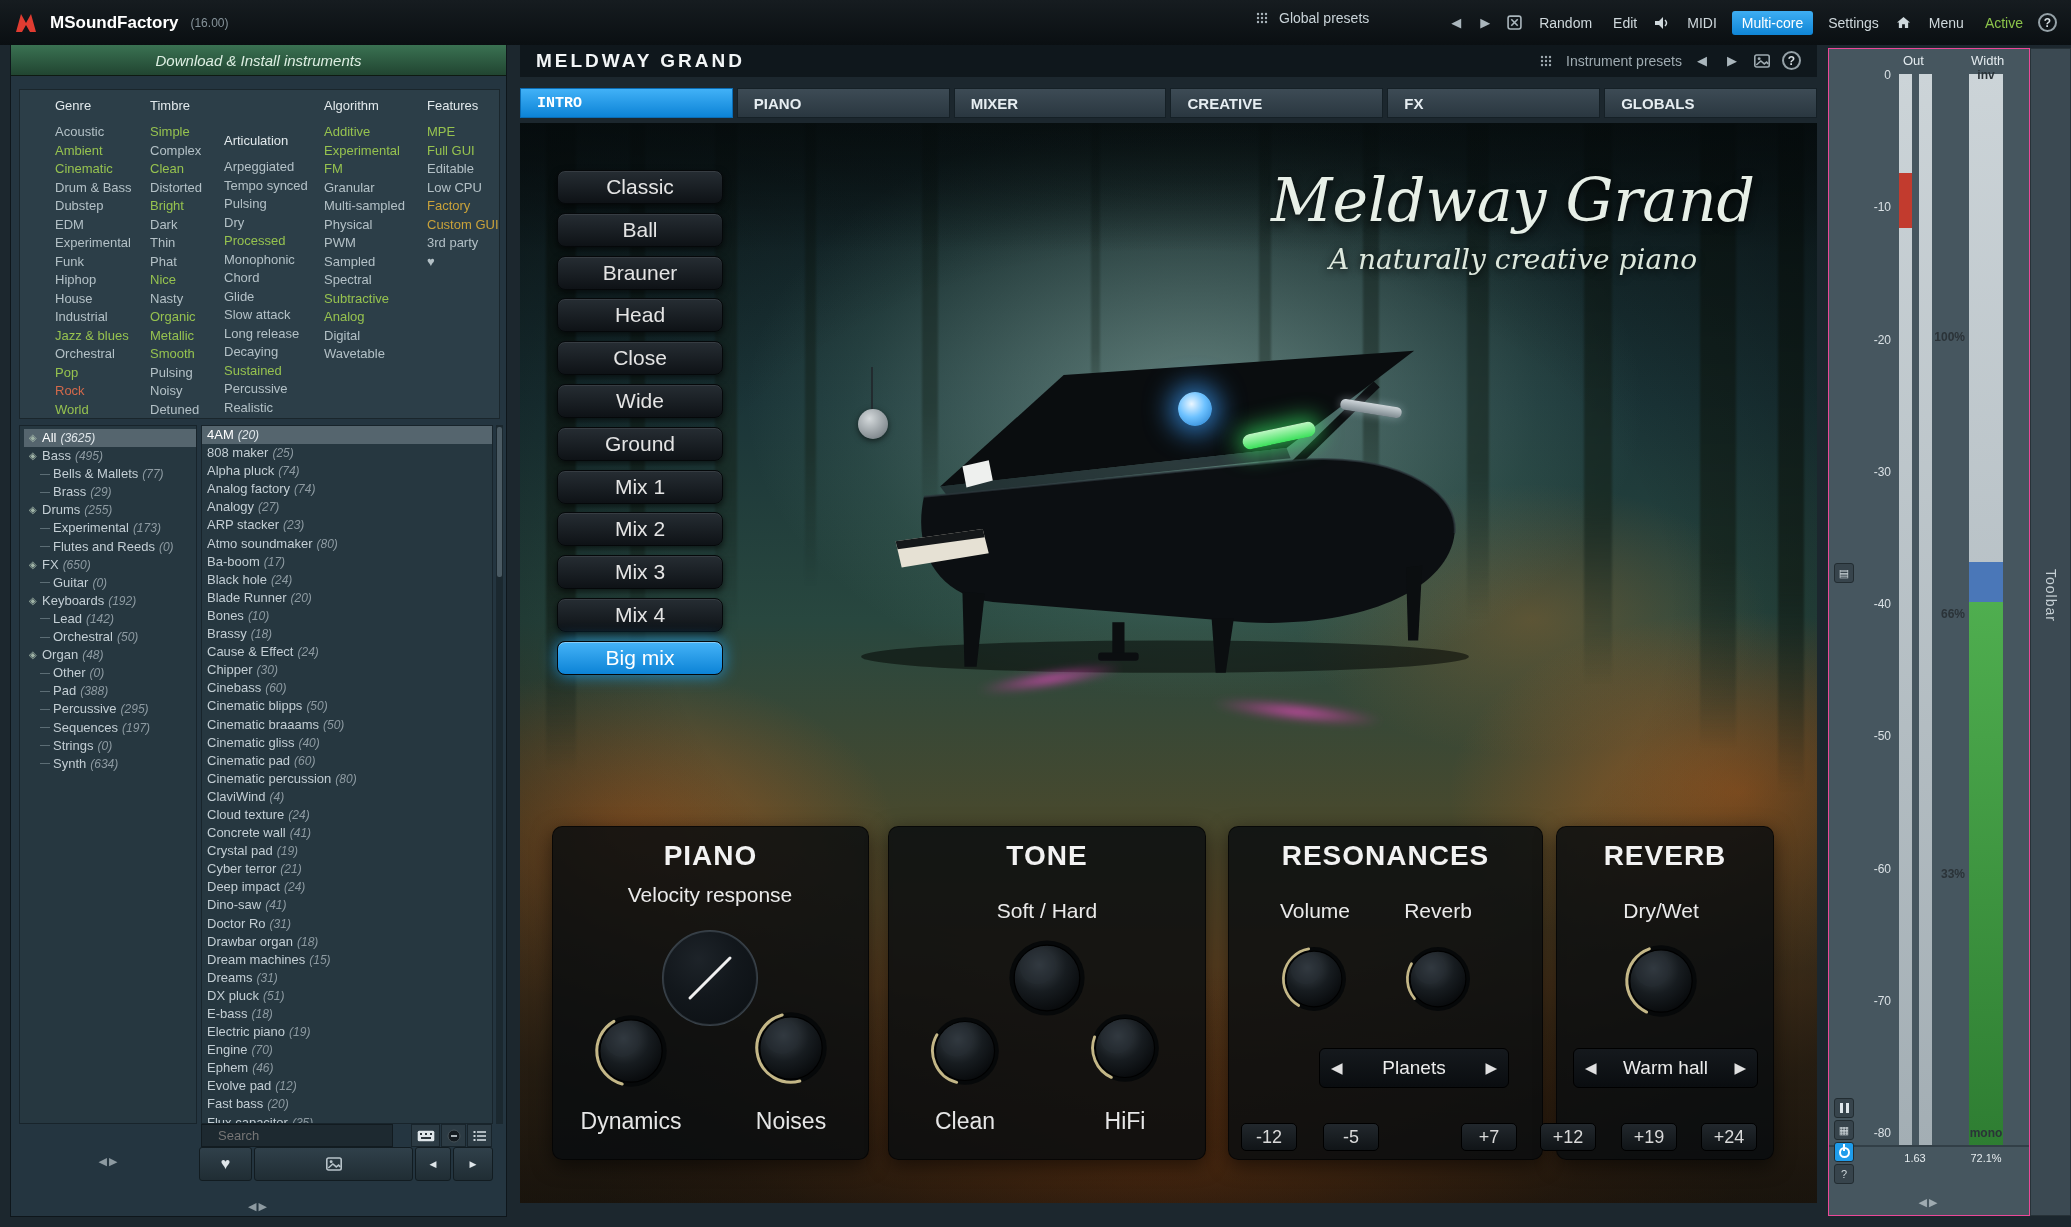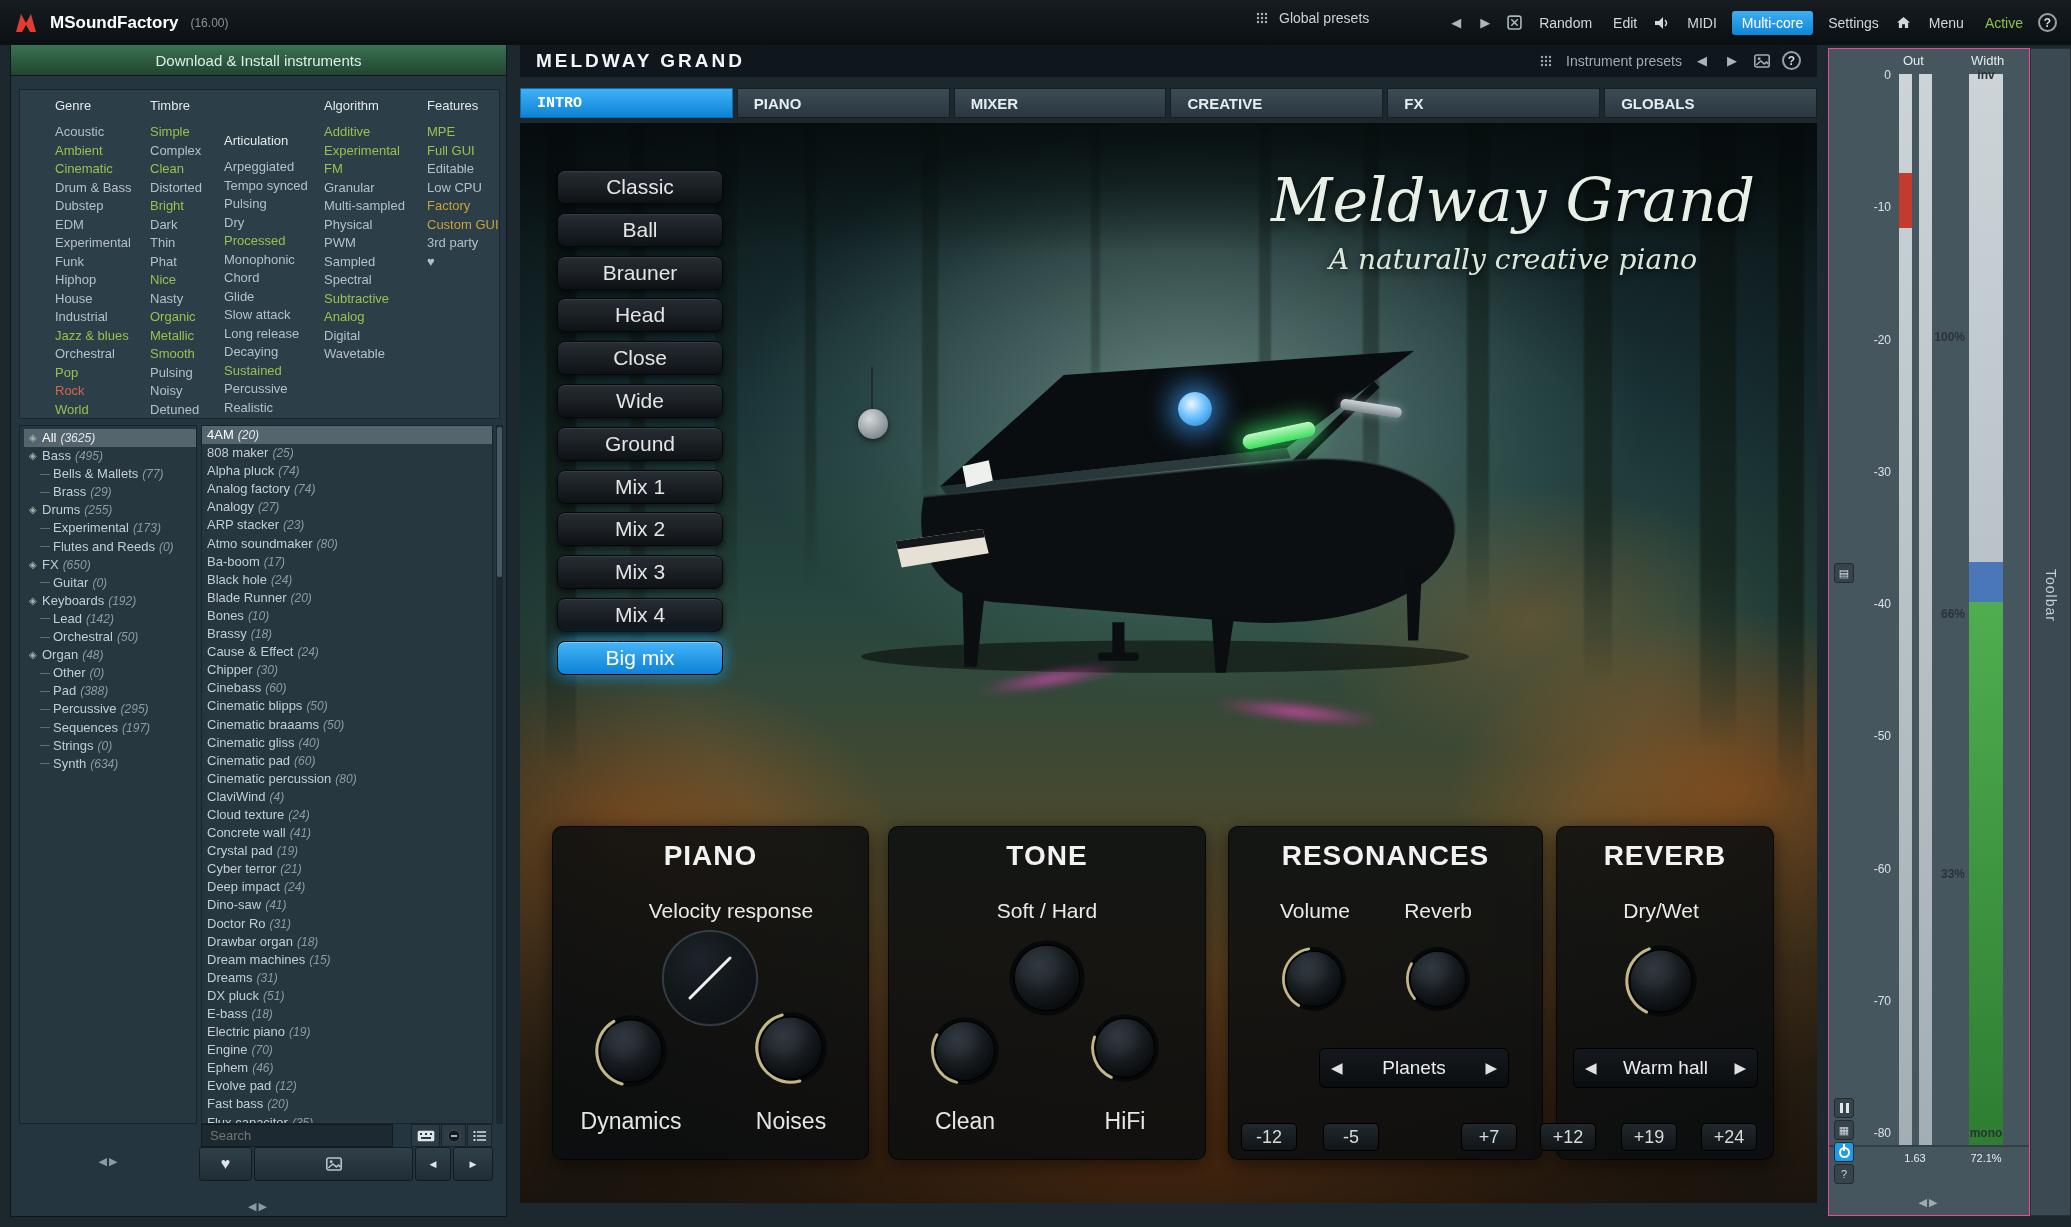--- a/index.html
+++ b/index.html
@@ -14,40 +14,40 @@
 .gp{position:absolute;left:1252px;top:0;height:36px;display:flex;align-items:center;gap:7px;color:#c9d3d8;font-size:14px;}
 .tb-right{margin-left:auto;display:flex;align-items:center;gap:9px;}
 .tb-item{color:#cfd8dc;padding:3px 6px;font-size:14px;}
 .tb-btn-blue{background:linear-gradient(#3eaef2,#0f85d6);color:#fff;border-radius:3px;padding:4px 10px;font-size:14px;}
 .tb-active{color:#8bc34a;}
 .tb-ico{display:inline-flex;align-items:center;justify-content:center;width:20px;height:20px;color:#aab6bc;font-size:13px;}
 .q-circle{width:19px;height:19px;border:2px solid #95a1a7;border-radius:50%;display:flex;align-items:center;justify-content:center;font-size:12px;color:#d5dde1;font-weight:bold;}
 
 
 .sidebar{position:absolute;left:10px;top:44px;width:497px;height:1173px;background:#243540;border:1px solid #0e161b;z-index:10;}
-.dl-btn{position:absolute;left:0;top:0;width:100%;height:31px;background:linear-gradient(#3a7252,#214531);border-bottom:1px solid #0e1a12;color:#ddeee2;display:flex;align-items:center;justify-content:center;font-size:15px;}
+.dl-btn{position:absolute;left:0;top:0;width:100%;height:31px;background:linear-gradient(#3a7252,#214531);border-bottom:1px solid #0e1a12;color:#ddeee2;display:flex;align-items:center;justify-content:center;font-size:15px;font-style:italic;}
 .filter-panel{position:absolute;left:8px;top:44px;width:481px;height:330px;background:#2c3e48;border:1px solid #1a262c;}
 .filter-col{position:absolute;top:8px;}
 .col-title{font-size:13px;color:#e2e9ec;height:25px;}
 .f-item{font-size:13px;height:18.5px;line-height:18.5px;color:#b3c0c6;white-space:nowrap;cursor:pointer;}
 .c-g{color:#96c24f;}
 .c-o{color:#c9a23a;}
 .c-r{color:#d2694b;}
 .cat-list{position:absolute;left:8px;top:380px;width:178px;height:699px;background:#263740;border:1px solid #18242b;padding:3px 0 0 4px;overflow:hidden;}
 .inst-list{position:absolute;left:190px;top:380px;width:292px;height:699px;background:#263740;border:1px solid #18242b;overflow:hidden;}
 .cat-row,.inst-row{height:18.1px;line-height:18.1px;font-size:13px;color:#c3ced4;white-space:nowrap;cursor:pointer;padding-left:5px;display:flex;align-items:center;}
 .cat-row.sel,.inst-row.sel{background:#55656e;color:#fff;}
 .cat-row.leaf{padding-left:16px;}
 .tree-mark{width:13px;display:inline-block;color:#9fb3a6;font-size:10px;flex:0 0 auto;}
 .cat-row.leaf .tree-mark{width:10px;border-top:1px solid #5c6d75;height:0;margin-right:3px;}
 .count{color:#8d9aa1;font-style:italic;font-size:12px;margin-left:4px;}
 .cat-row.sel .count,.inst-row.sel .count{color:#dfe6ea;}
 .side-scroll{position:absolute;right:3px;top:380px;width:7px;height:699px;background:#1b282f;}
 .side-scroll .thumb{position:absolute;left:1px;top:2px;width:5px;height:150px;background:#4a5a63;border-radius:2px;}
-.search{position:absolute;left:190px;top:1079px;width:192px;height:23px;background:#1d2930;border:1px solid #121b20;color:#3b82f6;font-size:13px;padding-left:8px;font-family:"Liberation Sans",sans-serif;}
+.search{position:absolute;left:190px;top:1079px;width:192px;height:23px;background:#1d2930;border:1px solid #121b20;color:#3b82f6;font-size:13px;padding-left:16px;font-family:"Liberation Sans",sans-serif;}
 .s-ico{position:absolute;top:1079px;height:23px;display:flex;align-items:center;justify-content:center;background:#2c3b44;border:1px solid #18242b;cursor:pointer;}
 .sb-btn{position:absolute;top:1102px;height:34px;background:linear-gradient(#30404a,#202d34);border:1px solid #121c21;border-radius:3px;display:flex;align-items:center;justify-content:center;color:#dfe6ea;cursor:pointer;}
 .cat-handle{position:absolute;left:50px;top:1110px;width:96px;text-align:center;color:#8d9aa1;font-size:11px;letter-spacing:2px;cursor:ew-resize;}
 .side-handle{position:absolute;left:0;right:0;bottom:3px;text-align:center;color:#8d9aa1;font-size:11px;letter-spacing:2px;cursor:ew-resize;}
 
 
 .main-hd{position:absolute;left:520px;top:44px;width:1297px;height:33px;background:#0f171c;display:flex;align-items:center;padding:0 16px;z-index:10;}
 .main-title{font-weight:bold;font-size:19px;letter-spacing:3px;color:#f2f5f6;}
 .ip-group{margin-left:auto;display:flex;align-items:center;gap:10px;color:#9fabb1;font-size:14px;}
 .tabs{position:absolute;left:520px;top:88px;width:1297px;height:30px;display:flex;gap:4px;z-index:10;}
@@ -701,21 +701,21 @@
       <div class="pbtn">Ground</div>
       <div class="pbtn">Mix 1</div>
       <div class="pbtn">Mix 2</div>
       <div class="pbtn">Mix 3</div>
       <div class="pbtn">Mix 4</div>
       <div class="pbtn active">Big mix</div>
     </div>
 
   <section class="panel p-piano">
     <h3>PIANO</h3>
-    <div class="p-label" style="left:157px;top:72px;margin-left:21px;">Velocity response</div>
+    <div class="p-label" style="left:157px;top:56px;">Velocity response</div>
     <div class="vel">
       <svg viewBox="-50 -50 100 100">
           <circle r="47" fill="#10151a" stroke="#39424a" stroke-width="2"></circle>
           <circle r="47" fill="url(#kgrad)" opacity="0.3"></circle>
           <line x1="-20" y1="20" x2="20" y2="-20" stroke="#f0f0f0" stroke-width="3" stroke-linecap="round"></line>
         </svg>
     </div>
     <div class="knob" style="left:40px;top:186px;width:76px;height:76px;">
         <svg viewBox="-50 -50 100 100">
           <circle r="47" fill="#060809"></circle>

